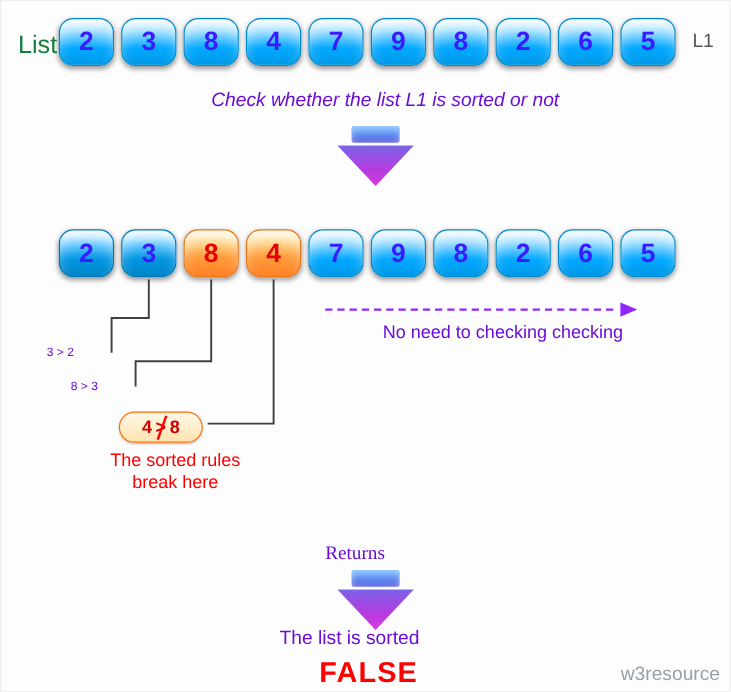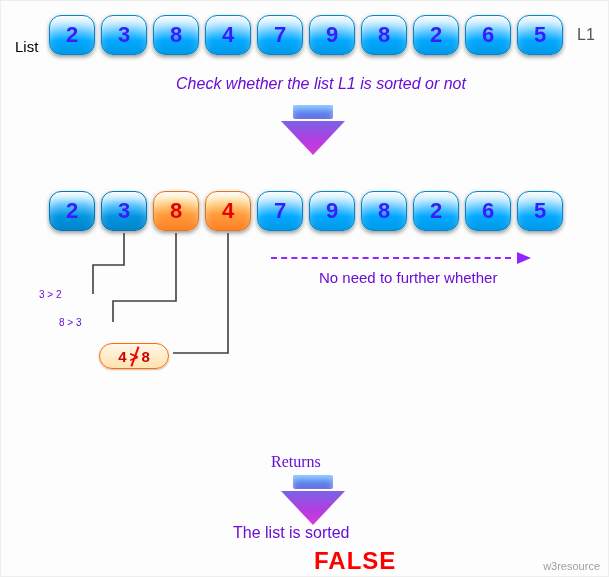--- a/index.html
+++ b/index.html
@@ -39,23 +39,23 @@
     color: #e60000;
     background: linear-gradient(to bottom, #fff0d6 0%, #ffd07a 25%, #ff9b3b 60%, #ff8126 100%);
     border: 1px solid #e67518;
   }
   .purple { color: #6a0dd6; }
   .red { color: #ff0000; }
 
   .caption1 { position:absolute; left:160px; top:74px; width:320px; text-align:center; font-size:16px;font-style:italic; }
   .caption-returns { position:absolute; left:270px; top:452px; font-size:16px;font-family:Liberation Serif, serif; }
   .caption-sorted  { position:absolute; left:232px; top:523px; font-size:16px; }
-  .caption-false   { position:absolute; left:265px; top:546px; font-size:24px; font-weight:bold; letter-spacing:1px;margin-left:48px; }
-
-  .listlabel-left  { position:absolute; left:14px;  top:25px; font-size:15px; color:#000000;margin-top:12px; }
+  .caption-false   { position:absolute; left:265px; top:546px; font-size:24px; font-weight:bold; letter-spacing:1px; }
+
+  .listlabel-left  { position:absolute; left:14px;  top:25px; font-size:21px; color:#15803d; }
   .listlabel-right { position:absolute; left:576px; top:25px; font-size:16px; color:#555; }
 
   .check1 { position:absolute; left:38px;  top:288px; font-size:10px; }
   .check2 { position:absolute; left:58px;  top:316px; font-size:10px; }
 
   .badge48 {
     position:absolute; left:98px; top:342px;
     width:70px; height:26px;
     border:1px solid #ff6b00;
     border-radius:13px;
@@ -75,21 +75,21 @@
   .breaktxt {
     position:absolute; left:70px; top:374px; width:150px; text-align:center;
     font-size:15px; color:#ff0000; line-height:1.25;
   }
 
   .noneed {
     position:absolute; left:318px; top:268px; font-size:15px;
   }
 
   .w3r {
-    position:absolute; right:10px; bottom:6px; font-size:11px; color:#9aa0a6;
+    position:absolute; right:10px; bottom:6px; font-size:16px; color:#9aa0a6;
   }
 
   
   .bigarrow {
     position:absolute; width:64px;
   }
   .bigarrow .bar {
     width:40px; height:14px; margin:0 auto 2px auto;
     background: linear-gradient(to bottom,#419eff,#6a6de0);
     border-radius:2px;
@@ -195,31 +195,32 @@
       <span>6</span>
     </div>
   <div class="node blue" style="left:516px; top:190px;">
       <span>5</span>
     </div>
 
   <div class="dashwrap">
     <div class="dashline"></div>
     <div class="dashhead"></div>
   </div>
-  <div class="noneed purple">No need to further whether</div>
+  <div class="noneed purple">No need to checking checking</div>
 
   <div class="check1 purple">3 &gt; 2</div>
   <div class="check2 purple">8 &gt; 3</div>
 
   <div class="badge48">
     <span>4</span>
     <span class="strike"><span>&gt;</span></span>
     <span>8</span>
   </div>
 
+  <div class="breaktxt">The sorted rules break here</div>
 
   <svg class="connectors" width="609" height="577">
     <g stroke="#413f3f" stroke-width="1.6" fill="none">
 
       <path d="M123 232 L123 264 L92 264 L92 293"></path>
 
       <path d="M175 232 L175 300 L112 300 L112 321"></path>
 
       <path d="M227 232 L227 352 L172 352"></path>
     </g>

